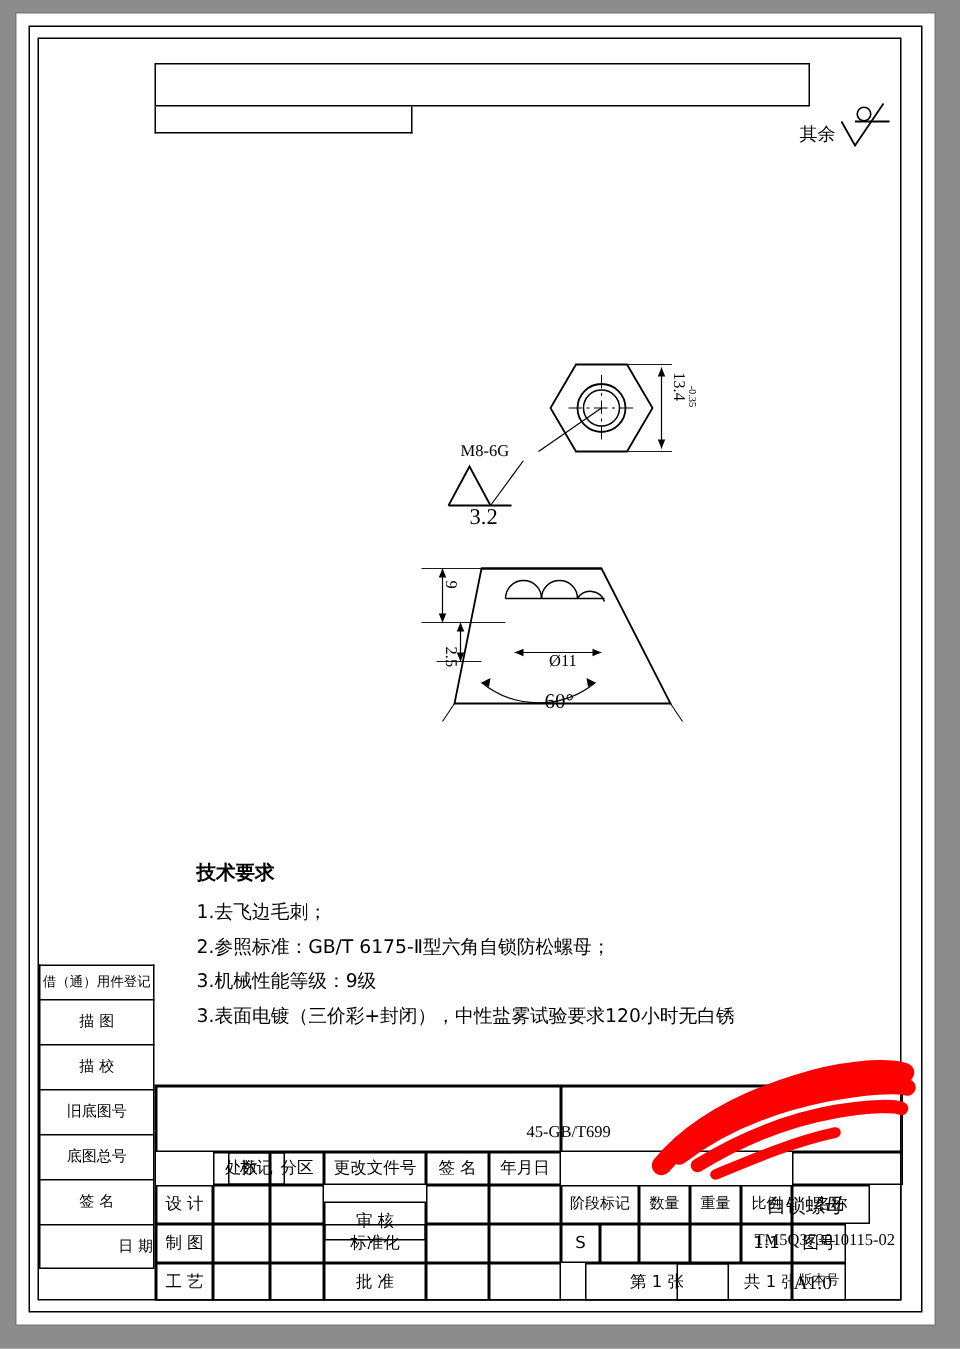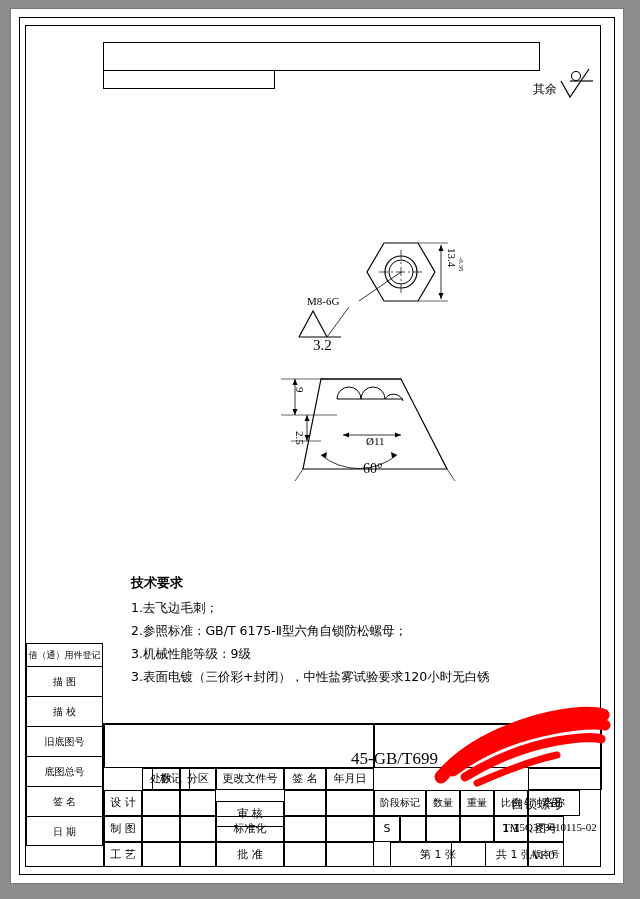--- a/index.html
+++ b/index.html
@@ -132,21 +132,21 @@
   }
   .leftcol .cell {
     height: 30px;
     line-height: 30px;
     border: 1px solid #000;
     border-bottom: none;
     box-sizing: border-box;
     text-align: center;
     color: #000;
   }
-  .leftcol .cell:last-child { border-bottom: 1px solid #000; }
+  .leftcol .cell:last-child { border-bottom: 1px solid #000; text-align: right; }
   .leftcol .cell.small { font-size: 9px; height: 23px; line-height: 23px;}
   
   .tb {
     position: absolute;
     left: 92px;
     top: 714px;
     width: 498px;
     height: 144px;
     border: 1px solid #000;
     box-sizing: border-box;
@@ -159,21 +159,21 @@
     box-sizing: border-box;
     border: 1px solid #000;
     text-align: center;
     overflow: hidden;
     white-space: nowrap;
   }
   .material {
     position: absolute;
     left: 340px;
     top: 740px;
-    font-size: 17px;
+    font-size: 11px;
     font-family: "Liberation Serif", serif;
   }
   
   .scribble {
     position: absolute;
     left: 420px;
     top: 690px;
     pointer-events: none;
   }
 </style>

